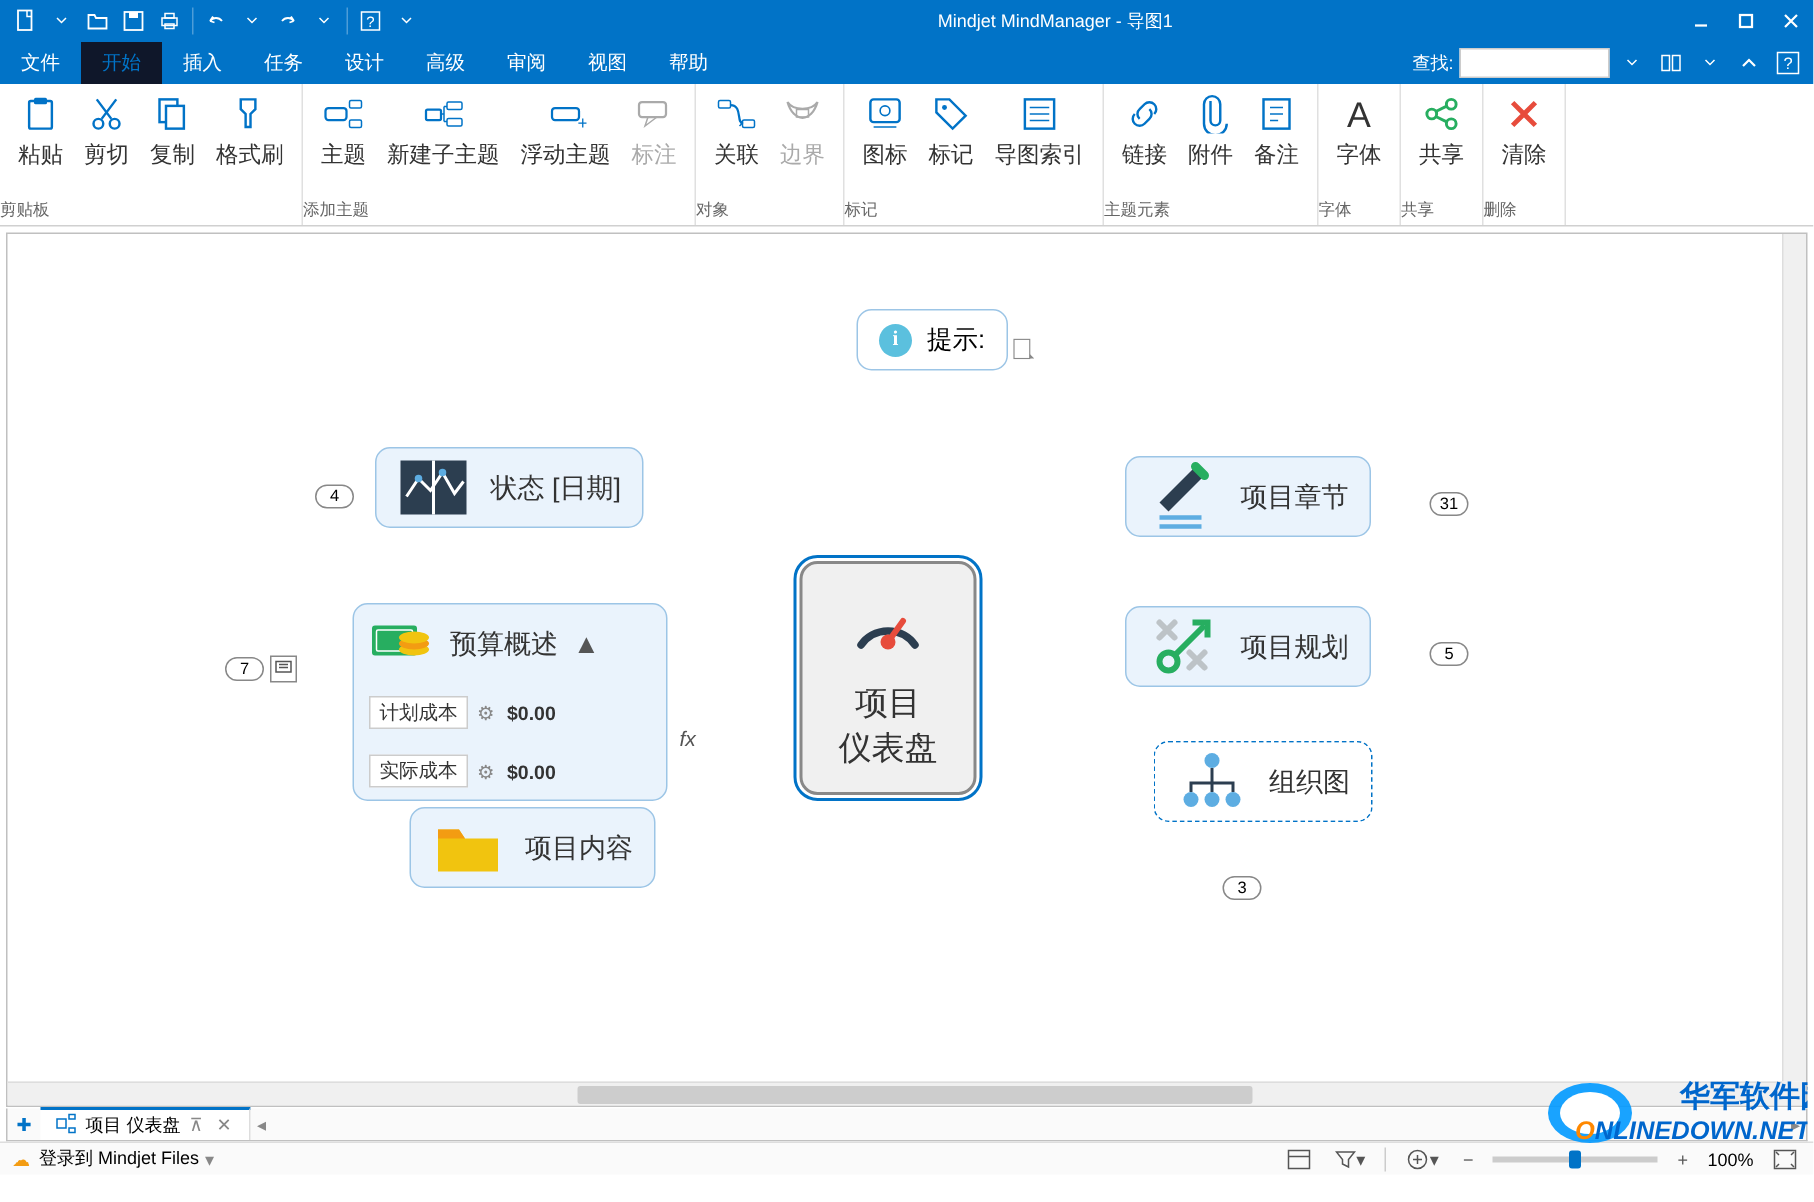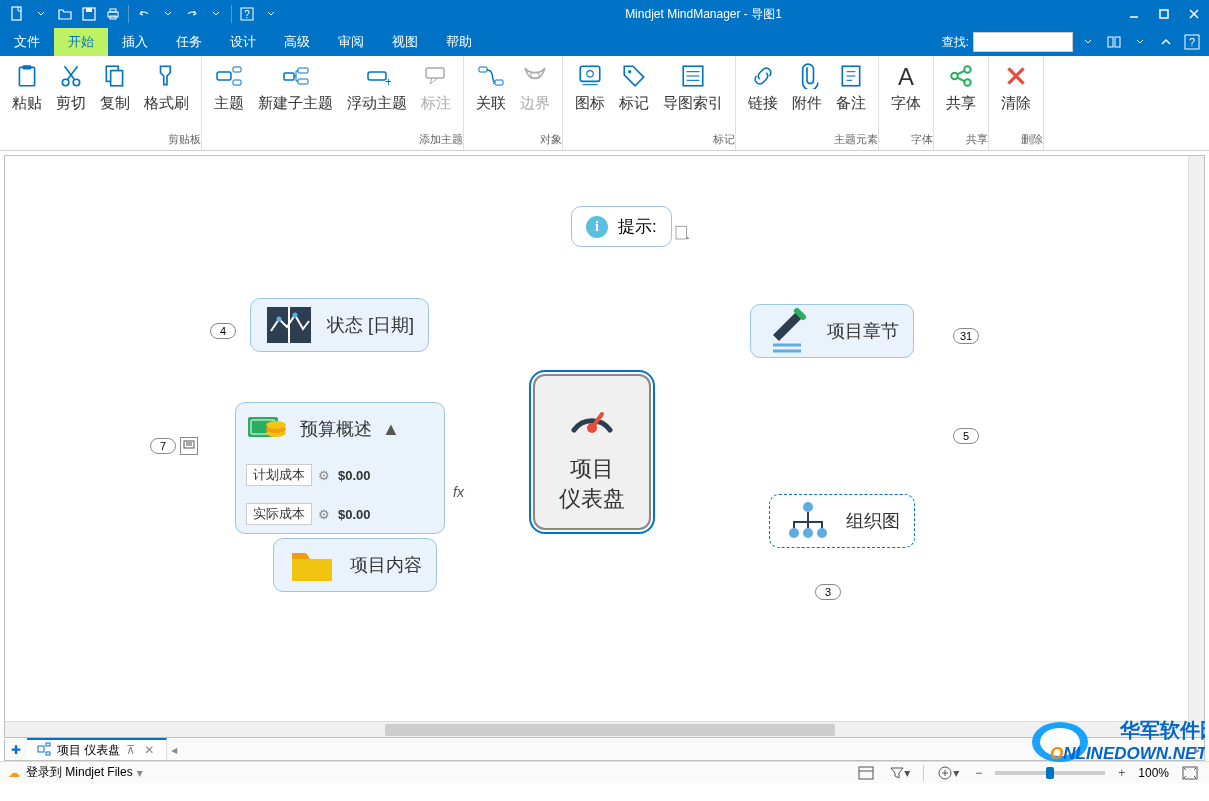--- a/index.html
+++ b/index.html
@@ -10,31 +10,31 @@
 .qat { display: flex; align-items: center; padding: 0 6px; gap: 2px; }
 .qat-btn { width: 22px; height: 22px; display: flex; align-items: center; justify-content: center; cursor: pointer; }
 .qat-sep { width: 1px; height: 18px; background: rgba(255,255,255,0.3); margin: 0 2px; }
 .title-center { flex: 1; text-align: center; }
 .win-controls { display: flex; }
 .win-btn { width: 30px; height: 28px; display: flex; align-items: center; justify-content: center; cursor: pointer; }
 
 
 .menu-bar { height: 28px; background: #0173c7; display: flex; align-items: center; color: #fff; font-size: 13px; }
 .menu-item { padding: 0 14px; height: 28px; display: flex; align-items: center; cursor: pointer; }
-.menu-item.active { background: #bef264; color: #0173c7; }
+.menu-item.active { background: #0f172a; color: #0173c7; }
 .menu-right { margin-left: auto; display: flex; align-items: center; padding-right: 6px; gap: 4px; }
 .search-label { font-size: 12px; }
 .search-input { width: 100px; height: 20px; background: #fff; border: 1px solid #ccc; font-size: 12px; padding: 0 4px; }
 .small-icon-btn { width: 22px; height: 22px; display: flex; align-items: center; justify-content: center; cursor: pointer; color: #fff; }
 
 
 .ribbon { height: 95px; background: #fff; border-bottom: 1px solid #d0d0d0; display: flex; }
 .ribbon-group { border-right: 1px solid #e0e0e0; display: flex; flex-direction: column; }
 .ribbon-group-body { flex: 1; display: flex; align-items: flex-start; padding: 4px 6px 0 6px; gap: 2px; }
-.ribbon-group-label { height: 18px; text-align: right; font-size: 11px; color: #666; }
+.ribbon-group-label { height: 18px; text-align: left; font-size: 11px; color: #666; }
 .ribbon-btn { display: flex; flex-direction: column; align-items: center; justify-content: flex-start; padding: 2px 6px; cursor: pointer; min-width: 42px; }
 .ribbon-btn-icon { width: 28px; height: 28px; display: flex; align-items: center; justify-content: center; color: #0173c7; margin-bottom: 4px; }
 .ribbon-btn-label { font-size: 15px; color: #333; text-align: center; white-space: nowrap; }
 .ribbon-btn.disabled .ribbon-btn-label { color: #aaa; }
 .ribbon-btn.disabled .ribbon-btn-icon { color: #aaa; }
 .ribbon-btn.red .ribbon-btn-icon { color: #e74c3c; }
 .ribbon-btn.green .ribbon-btn-icon { color: #27ae60; }
 
 
 .canvas-wrap { position: absolute; top: 151px; left: 0; right: 0; bottom: 59px; border: 1px solid #c0c0c0; margin: 4px; background: #fff; overflow: hidden; }
@@ -560,20 +560,32 @@
     <div class="node-icon">
         <svg width="48" height="48" viewBox="0 0 48 48">
           <path d="M4 12h14l4 6h22v22H4z" fill="#f1c40f"></path>
           <path d="M4 12h14l4 6H4z" fill="#f39c12"></path>
         </svg>
       </div>
     <div class="node-label">项目内容</div>
   </div>
   <div class="count-badge" style="left:948px; top:172px;">31</div>
 
+  <div class="node" style="left:745px; top:248px;">
+    <div class="node-icon">
+        <svg width="48" height="48" viewBox="0 0 48 48">
+          <path d="M8 8l10 10M18 8L8 18" stroke="#bdc3c7" stroke-width="4" stroke-linecap="round"></path>
+          <path d="M28 38l10 10M38 38l-10 10" stroke="#bdc3c7" stroke-width="4" stroke-linecap="round" transform="translate(0,-10)"></path>
+          <circle cx="14" cy="34" r="6" fill="none" stroke="#27ae60" stroke-width="4"></circle>
+          <line x1="18" y1="30" x2="38" y2="10" stroke="#27ae60" stroke-width="4"></line>
+          <path d="M30 8l10 0 0 10" fill="none" stroke="#27ae60" stroke-width="4"></path>
+        </svg>
+      </div>
+    <div class="node-label">项目规划</div>
+  </div>
   <div class="count-badge" style="left:948px; top:272px;">5</div>
 
   <div class="node selected-dash" style="left:764px; top:338px; background:#fff;">
     <div class="node-icon">
         <svg width="48" height="48" viewBox="0 0 48 48">
           <circle cx="24" cy="10" r="5" fill="#5dade2"></circle>
           <circle cx="10" cy="36" r="5" fill="#5dade2"></circle>
           <circle cx="24" cy="36" r="5" fill="#5dade2"></circle>
           <circle cx="38" cy="36" r="5" fill="#5dade2"></circle>
           <path d="M24 15v8M10 31v-6h28v6M24 23v8" stroke="#2c3e50" stroke-width="2" fill="none"></path>

